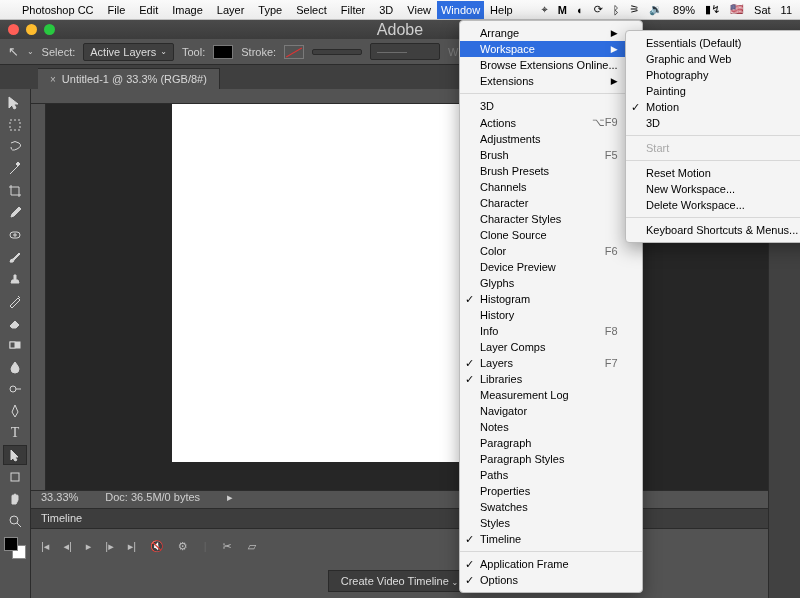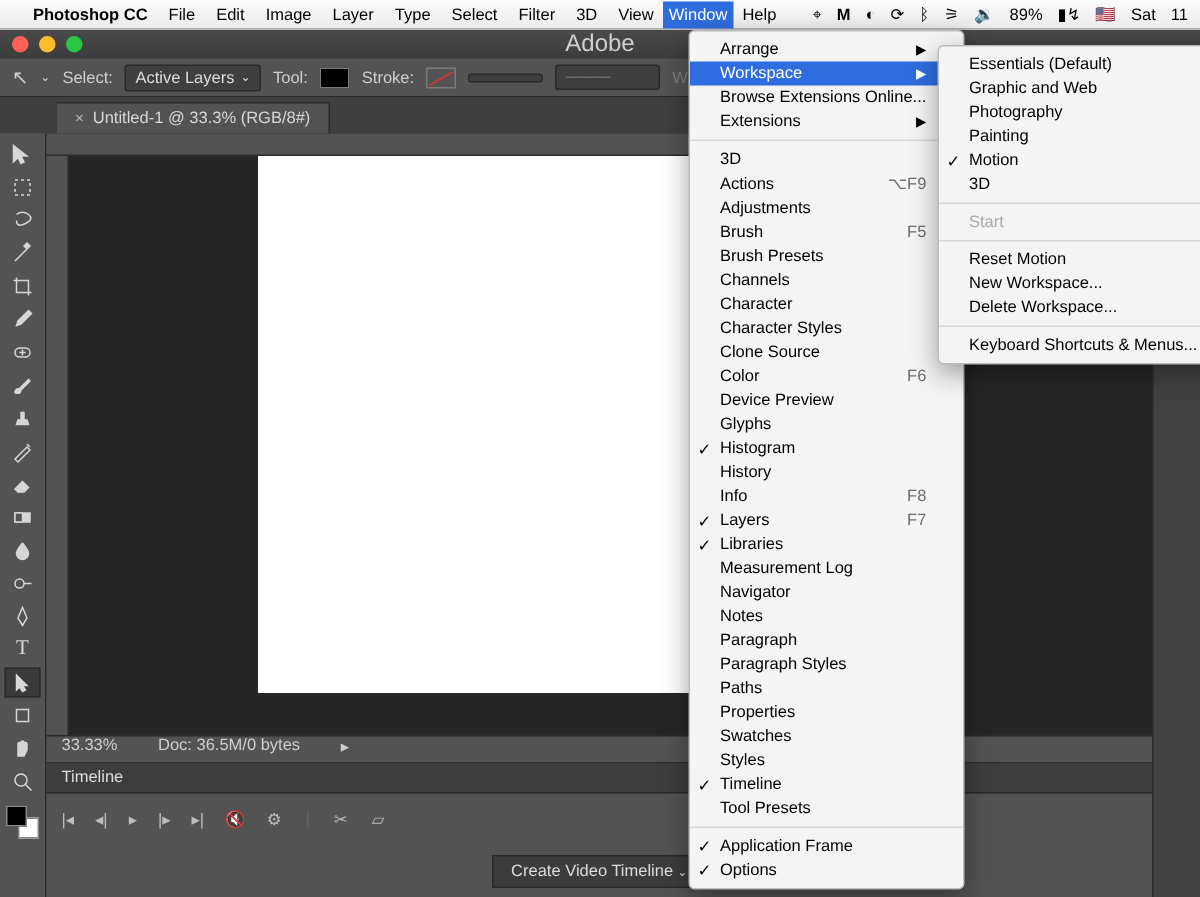--- a/index.html
+++ b/index.html
@@ -1,20 +1,20 @@
 <!DOCTYPE html>
 <html><head>
 <meta charset="utf-8">
 <style>
   *{margin:0;padding:0;box-sizing:border-box;font-family:-apple-system,BlinkMacSystemFont,"Helvetica Neue",Arial,sans-serif;font-size:11px;user-select:none}
   body{width:800px;height:598px;overflow:hidden;background:#535353;position:relative}
   
   .menubar{height:20px;background:linear-gradient(#fafafa,#ececec);display:flex;align-items:center;padding:0 8px;gap:14px;color:#000;font-size:13px;border-bottom:1px solid #bfbfbf;position:relative;z-index:100}
   .menubar .apple{font-size:14px}
-  .menubar .app{font-weight:700}
+  .menubar .app{font-weight:400}
   .menubar .item{cursor:default}
   .menubar .item.active{background:#2e6ddf;color:#fff;padding:2px 4px;margin:0 -8px;border-radius:0;height:18px;display:flex;align-items:center}
   .menubar .right{margin-left:auto;display:flex;align-items:center;gap:10px;font-size:12px}
   
   .titlebar{height:19px;background:linear-gradient(#4a4a4a,#3c3c3c);display:flex;align-items:center;padding:0 8px;gap:7px;position:relative}
   .traffic{width:11px;height:11px;border-radius:50%}
   .tl-r{background:#ff5f57}.tl-y{background:#febc2e}.tl-g{background:#28c840}
   .titlebar .title{position:absolute;left:50%;transform:translateX(-50%);color:#cfcfcf;font-size:16px}
   
   .optbar{height:26px;background:#535353;display:flex;align-items:center;padding:0 8px;gap:8px;color:#cfcfcf;border-bottom:1px solid #2b2b2b}
@@ -341,20 +341,23 @@
       <span>Histogram</span>
     </div>
     <div class="mi">
       <span>History</span>
     </div>
     <div class="mi">
       <span>Info</span>
       <span class="sc">F8</span>
     </div>
     <div class="mi">
+      <span>Layer Comps</span>
+    </div>
+    <div class="mi">
       <span class="chk">✓</span>
       <span>Layers</span>
       <span class="sc">F7</span>
     </div>
     <div class="mi">
       <span class="chk">✓</span>
       <span>Libraries</span>
     </div>
     <div class="mi">
       <span>Measurement Log</span>
@@ -379,23 +382,20 @@
     </div>
     <div class="mi">
       <span>Swatches</span>
     </div>
     <div class="mi">
       <span>Styles</span>
     </div>
     <div class="mi">
       <span class="chk">✓</span>
       <span>Timeline</span>
-    </div>
-    <div class="mi">
-      <span>Tool Presets</span>
     </div>
     <div class="sep"></div>
     <div class="mi">
       <span class="chk">✓</span>
       <span>Application Frame</span>
     </div>
     <div class="mi">
       <span class="chk">✓</span>
       <span>Options</span>
     </div>

